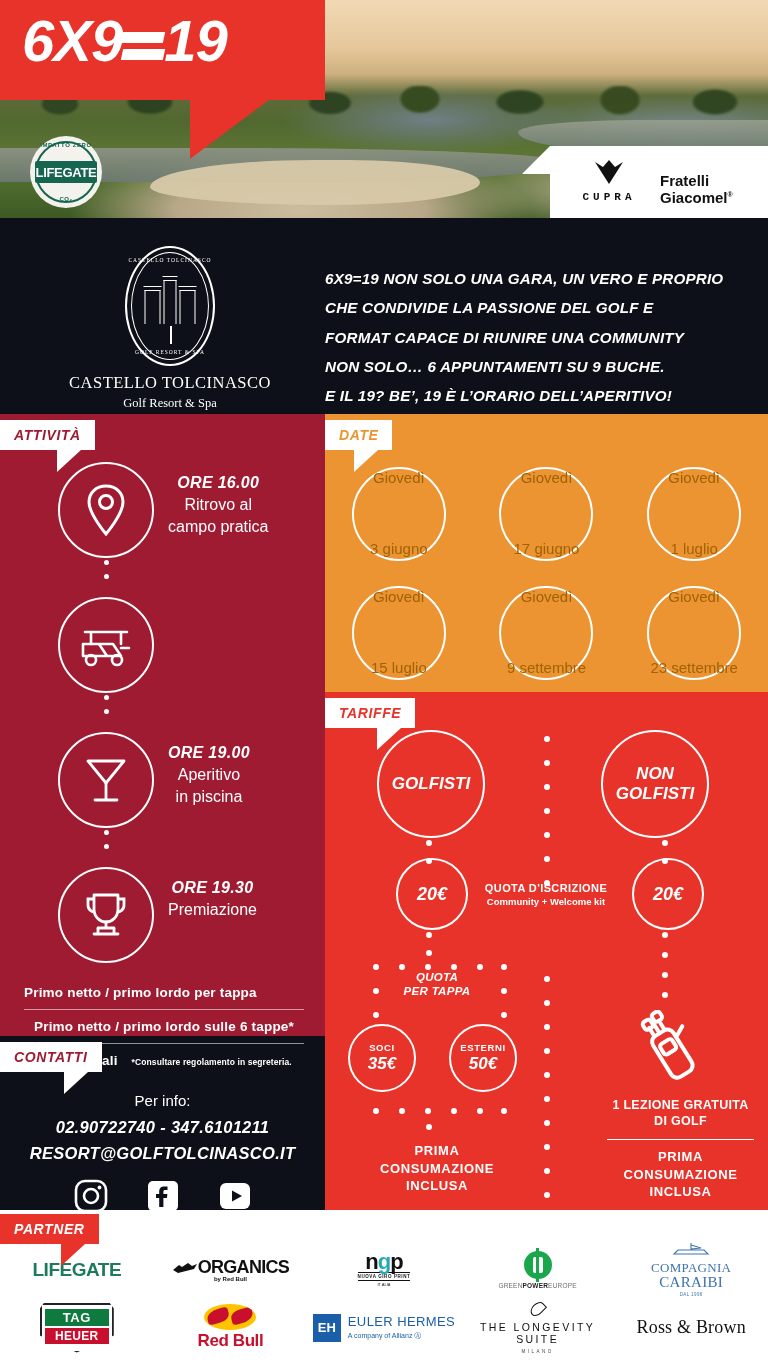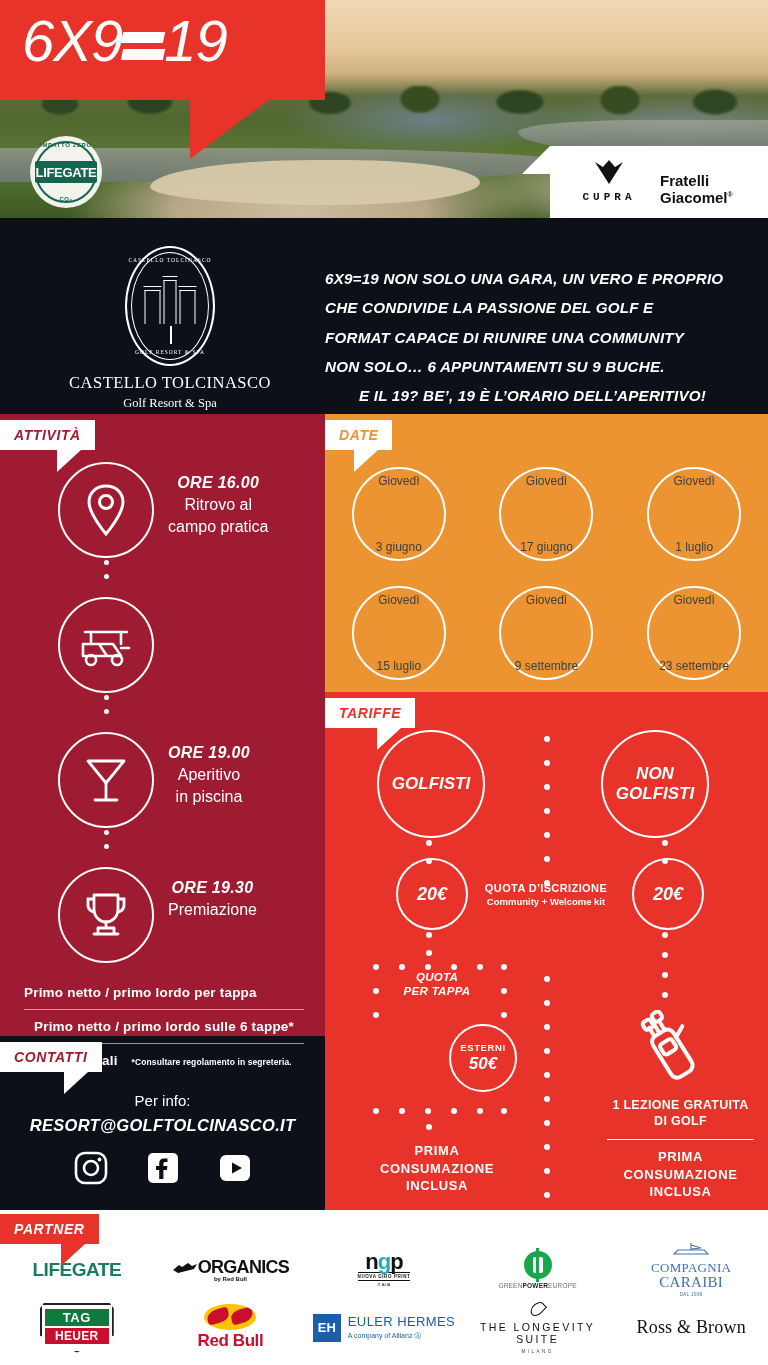--- a/index.html
+++ b/index.html
@@ -41,21 +41,21 @@
   .hero-bunker { position:absolute; left:150px; top:160px; width:330px; height:45px;
     background:#d7c9a9; border-radius:50% 40% 45% 55%/60% 50% 50% 40%; opacity:.95;}
   .hero-bunker2 { position:absolute; left:560px; top:185px; width:190px; height:30px;
     background:#cfc0a0; border-radius:50%; opacity:.9;}
 
   
   .title-bubble { position:absolute; left:0; top:0; width:325px; height:100px;
     background:#e8332a; }
   .title-bubble .tail { position:absolute; left:190px; top:99px; width:0; height:0;
     border-left: 0 solid transparent; border-top: 60px solid #e8332a; border-right: 80px solid transparent; }
-  .title-txt { position:absolute; left:22px; top:12px; font-size:58px; font-weight:normal;
+  .title-txt { position:absolute; left:22px; top:12px; font-size:58px; font-weight:bold;
     font-style:italic; color:#fff; letter-spacing:-1px; line-height:1; white-space:nowrap; }
   .eqsign { display:inline-block; position:relative; width:42px; height:42px; vertical-align:-4px; }
   .eqsign i { position:absolute; left:0; width:42px; height:11px; background:#fff; display:block;
     transform: skewX(-12deg); }
   .eqsign i.a { top:9px; } .eqsign i.b { top:26px; }
 
   
   .lifegate { position:absolute; left:30px; top:136px; width:72px; height:72px; border-radius:50%;
     background:#f3f2ec; display:flex; align-items:center; justify-content:center; }
   .lifegate .ring { position:absolute; inset:5px; border-radius:50%; border:2px solid #16654f; }
@@ -92,21 +92,21 @@
     border-top:1.5px solid #fff; }
   .tower.mid { height:44px; width:13px; }
   .crest .flag { position:absolute; left:50%; bottom:22px; width:1.5px; height:18px; background:#fff; }
   .cast-name { font-family:"Liberation Serif", serif; font-size:16.5px; letter-spacing:.5px; margin-top:7px; }
   .cast-sub { font-family:"Liberation Serif", serif; font-size:12.5px; margin-top:3px; }
 
   .intro-text { position:absolute; left:325px; top:46px; width:415px; color:#fff;
     font-style:italic; font-weight:bold; font-size:15.2px; line-height:1.93;
     text-align:justify; letter-spacing:.2px; }
   .intro-text > span { display:block; text-align:justify; }
-  .intro-text > span:last-child { text-align:center; }
+  .intro-text > span:last-child { text-align:left; }
 
   
   .main { position:relative; width:768px; height:796px; }
   .col-left { position:absolute; left:0; top:0; width:325px; height:796px; background:#9e1b32; }
   .col-left-dark { position:absolute; left:0; top:622px; width:325px; height:174px; background:#0d1018; }
   .col-right-top { position:absolute; left:325px; top:0; width:443px; height:278px; background:#eb9431; }
   .col-right-bot { position:absolute; left:325px; top:278px; width:443px; height:518px; background:#e8332a; }
 
   
   .tab { position:absolute; z-index:6; height:30px; padding:0 14px; display:flex; align-items:center;
@@ -137,23 +137,23 @@
   .c-info { margin-top:56px; font-size:15px; }
   .c-phone { margin-top:9px; font-style:italic; font-weight:bold; font-size:16.5px; letter-spacing:.3px; }
   .c-mail { margin-top:7px; font-style:italic; font-weight:bold; font-size:16.5px; letter-spacing:.3px; }
   .socials { margin-top:16px; display:flex; gap:38px; justify-content:center; }
   .soc { width:34px; height:34px; }
 
   
   .dates-grid { position:absolute; left:325px; top:40px; width:443px; height:238px;
     display:grid; grid-template-columns:repeat(3,1fr); grid-template-rows:repeat(2,1fr);
     place-items:center; }
-  .date-c { width:94px; height:94px; border-radius:50%; border:2.5px solid #fff; color:#404040;
+  .date-c { width:94px; height:94px; border-radius:50%; border:2.5px solid #fff; color:#a16207;
     display:flex; flex-direction:column; align-items:center; justify-content:center;
-    font-size:12px; line-height:1.5; text-align:center;gap:48px; }
+    font-size:15px; line-height:1.5; text-align:center;gap:48px; }
 
   
   .tariffe { position:absolute; left:325px; top:278px; width:443px; height:518px; color:#fff; }
   .t-circle { position:absolute; border-radius:50%; border:2.5px solid #fff;
     display:flex; flex-direction:column; align-items:center; justify-content:center; text-align:center; }
   .t-big { width:108px; height:108px; font-style:italic; font-weight:bold; font-size:17px; line-height:1.15; }
   .t-mid { width:72px; height:72px; font-style:italic; font-weight:bold; font-size:18px; }
   .t-small { width:68px; height:68px; }
   .t-small .lbl { font-size:9.5px; letter-spacing:.6px; font-weight:bold; }
   .t-small .val { font-style:italic; font-weight:bold; font-size:17px; margin-top:1px; }
@@ -391,20 +391,21 @@
         <span class="prize-note">*Consultare regolamento in segreteria.</span>
       </div>
     </div>
 
     <div class="tab on-red" style="left:0; top:628px;">
       <span>CONTATTI</span>
       <span class="tail"></span>
     </div>
     <div class="contacts">
       <div class="c-info">Per info:</div>
+      <div class="c-phone">02.90722740 - 347.6101211</div>
       <div class="c-mail">RESORT@GOLFTOLCINASCO.IT</div>
       <div class="socials">
         <span class="soc">
           <svg width="34" height="34" viewBox="0 0 34 34">
               <rect x="2" y="2" width="30" height="30" rx="9" fill="none" stroke="#fff" stroke-width="2.6"></rect>
               <circle cx="17" cy="17" r="7" fill="none" stroke="#fff" stroke-width="2.6"></circle>
               <circle cx="25.5" cy="8.5" r="1.9" fill="#fff"></circle>
             </svg>
         </span>
         <span class="soc">
@@ -490,20 +491,24 @@
           <i style="left:32px;top:144px"></i>
           <i style="left:58px;top:144px"></i>
           <i style="left:84px;top:144px"></i>
           <i style="left:110px;top:144px"></i>
           <i style="left:134px;top:144px"></i>
       </div>
       <div class="quota-tappa">
         <div>QUOTA</div>
         <div>PER TAPPA</div>
       </div>
+      <div class="t-circle t-small" style="left:23px; top:332px;">
+        <span class="lbl">SOCI</span>
+        <span class="val">35€</span>
+      </div>
       <div class="t-circle t-small" style="left:124px; top:332px;">
         <span class="lbl">ESTERNI</span>
         <span class="val">50€</span>
       </div>
       <div class="dotline" style="left:101px; top:432px; width:6px; height:20px;">
         <i style="left:0;top:0"></i>
       </div>
       <div class="prima" style="left:32px; top:450px; width:160px;">
         <div>PRIMA</div>
         <div>CONSUMAZIONE</div>

